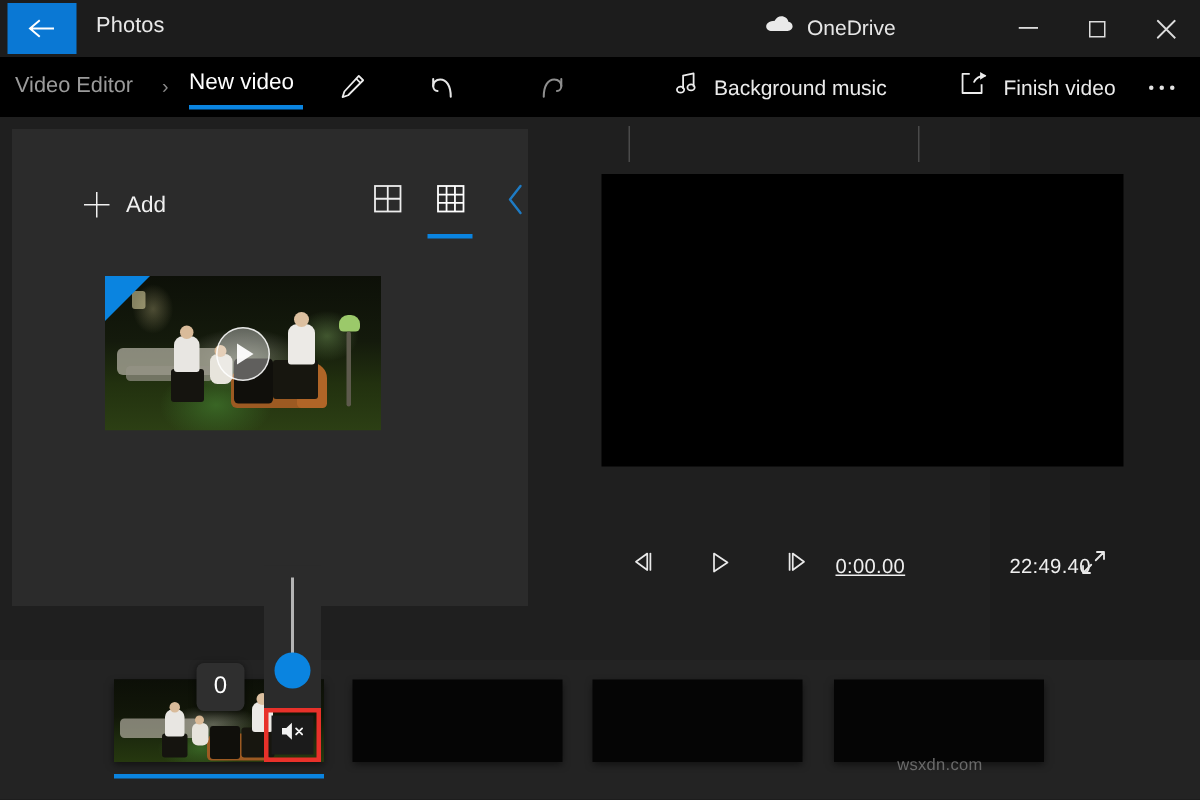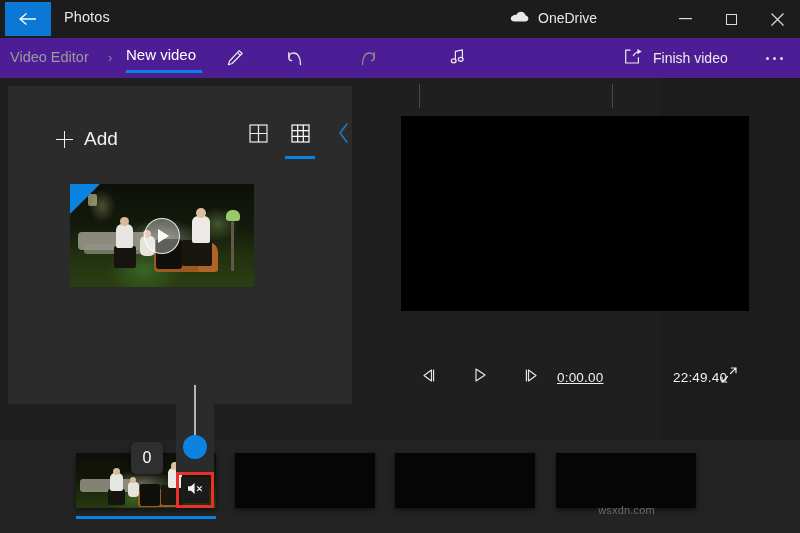--- a/index.html
+++ b/index.html
@@ -47,21 +47,21 @@
     color: #dcdcdc;
   }
   .wc-max-box {
     width: 11px; height: 11px; border: 1.3px solid #dcdcdc;
   }
   .wc-close svg { display:block; }
 
   
   .cmdbar {
     position: absolute; left: 0; top: 38px; width: 800px; height: 40px;
-    background: #4c1d95;
+    background: #000000;
   }
   .crumb-root {
     position: absolute; left: 10px; top: 11px;
     font-size: 14.5px; color: #9b9b9b;
   }
   .crumb-sep {
     position: absolute; left: 108px; top: 12px;
     color: #8a8a8a; font-size: 13px;
   }
   .crumb-current-wrap {
@@ -85,38 +85,38 @@
     position: absolute; top: 46px; width: 1px; height: 24px; background: #4a4a4a;
   }
   .vsep-1 { left: 419px; }
   .vsep-2 { left: 612px; }
   .cb-text-btn {
     position: absolute; top: 0; height: 40px;
     display: flex; align-items: center; gap: 10px;
   }
   .cb-text-btn .lbl { font-size: 14px; color: #ebebeb; white-space: nowrap; }
   .btn-music  { left: 450px; }
-  .btn-finish { left: 624px; text-align: right; }
+  .btn-finish { left: 640px; text-align: right; }
   .btn-more {
     position: absolute; left: 756px; top: 0; width: 36px; height: 40px;
     display: flex; align-items: center; justify-content: center;
     gap: 4px;
   }
   .dot { width: 3px; height: 3px; border-radius: 50%; background: #e2e2e2; }
 
   
   .library {
     position: absolute; left: 8px; top: 86px; width: 344px; height: 318px;
     background: #2b2b2b;
   }
   .lib-add {
     position: absolute; left: 48px; top: 42px;
     display: flex; align-items: center; gap: 11px;
   }
-  .lib-add .lbl { font-size: 19px; color: #f0f0f0; }
+  .lib-add .lbl { font-size: 15px; color: #f0f0f0; }
   .plus-ico { position: relative; width: 17px; height: 17px; }
   .plus-ico:before, .plus-ico:after {
     content: ""; position: absolute; background: #f0f0f0;
   }
   .plus-ico:before { left: 0; top: 8px; width: 17px; height: 1.4px; }
   .plus-ico:after  { top: 0; left: 8px; height: 17px; width: 1.4px; }
   .view-toggle {
     position: absolute; top: 32px; width: 34px; height: 34px;
     display: flex; align-items: center; justify-content: center;
   }
@@ -353,20 +353,21 @@
     <div class="vsep vsep-1"></div>
 
     <div class="cb-text-btn btn-music">
       <span>
         <svg width="16" height="17" viewBox="0 0 16 17">
           <path d="M5.4 12.4 V3.4 L12.4 1.9 V10.9" fill="none" stroke="#ececec" stroke-width="1.2" stroke-linejoin="round"></path>
           <ellipse cx="3.7" cy="12.8" rx="2.4" ry="2" fill="none" stroke="#ececec" stroke-width="1.2"></ellipse>
           <ellipse cx="10.7" cy="11.3" rx="2.4" ry="2" fill="none" stroke="#ececec" stroke-width="1.2"></ellipse>
         </svg>
       </span>
+      <span class="lbl">Background music</span>
     </div>
 
     <div class="vsep vsep-2"></div>
 
     <div class="cb-text-btn btn-finish">
       <span>
         <svg width="19" height="17" viewBox="0 0 19 17">
           <path d="M6.5 2.2 H1.7 V15 H14.4 V9.2" fill="none" stroke="#ececec" stroke-width="1.2" stroke-linejoin="round"></path>
           <path d="M9.4 7.6 C11 4.5 14 3.6 16.6 3.5" fill="none" stroke="#ececec" stroke-width="1.2" stroke-linecap="round"></path>
           <path d="M13.4 1 L17.6 3.5 L13.4 6.2 Z" fill="#ececec"></path>

